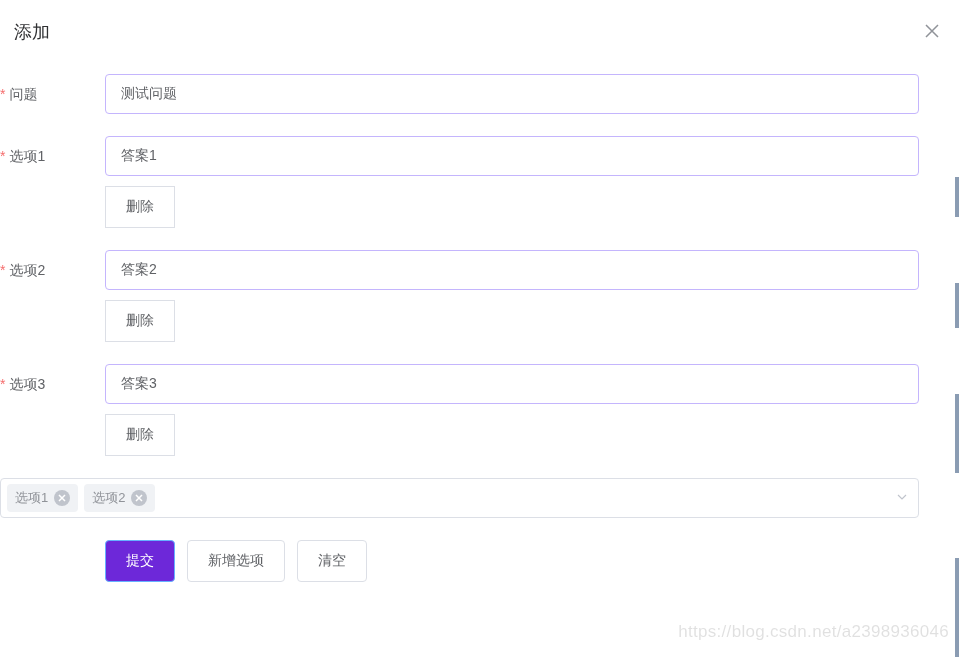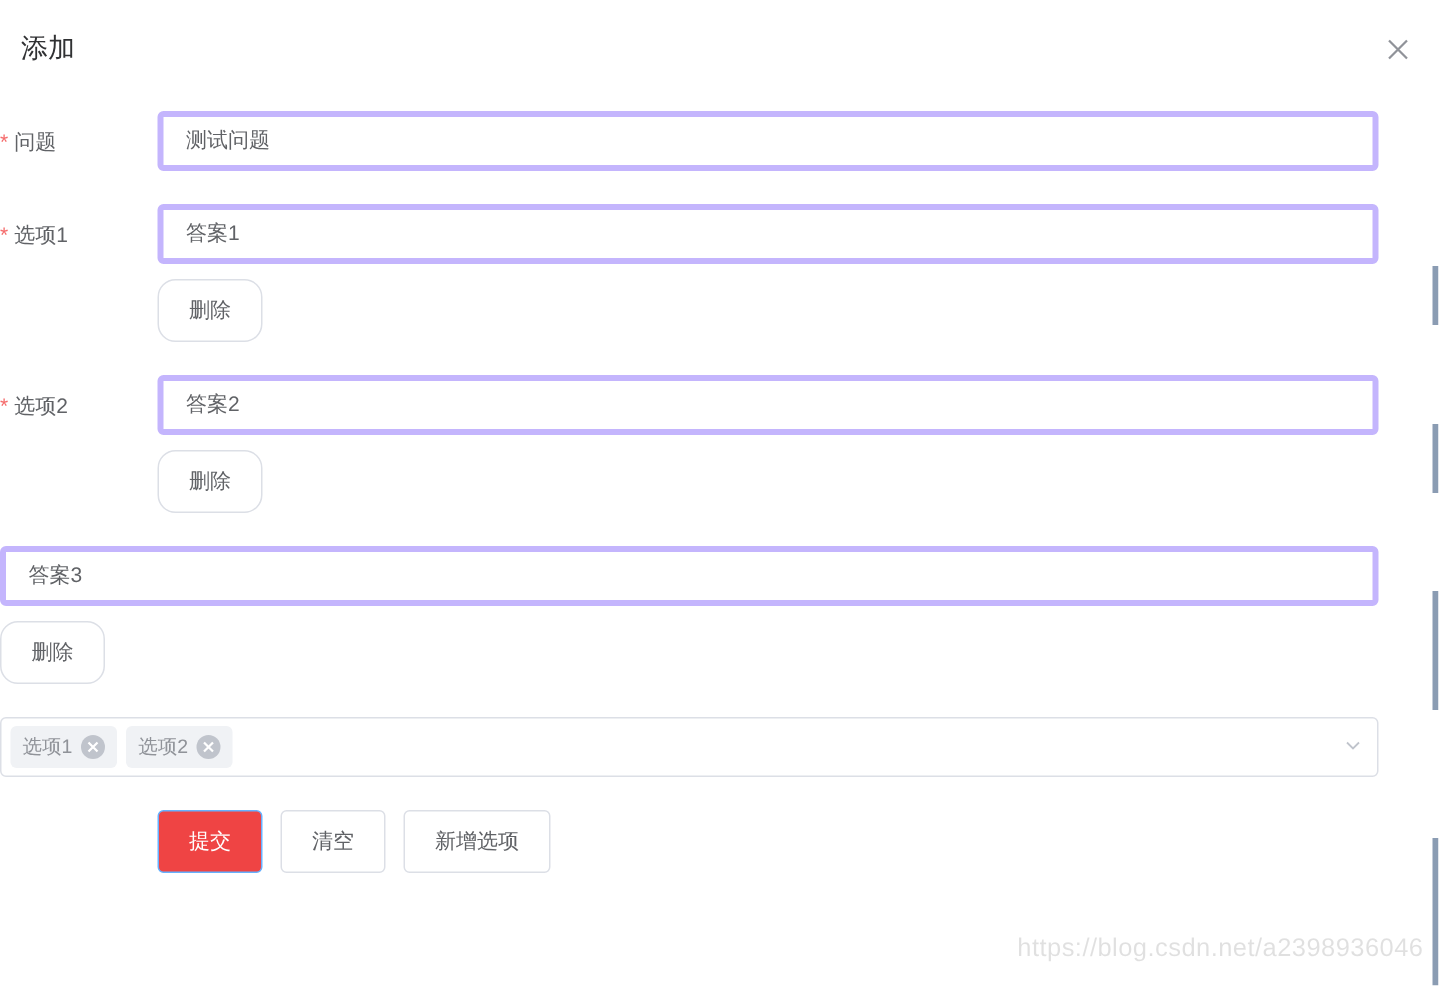--- a/index.html
+++ b/index.html
@@ -15,21 +15,21 @@
       width: 959px;
       height: 657px;
       position: relative;
     }
     .dialog {
       padding: 0;
     }
     .dialog-header {
       display: flex;
       justify-content: space-between;
-      align-items: flex-end;
+      align-items: center;
       padding: 20px 20px 10px 14px;
     }
     .dialog-title {
       font-size: 18px;
       color: #303133;
       font-weight: 400;
     }
     .close-btn {
       cursor: pointer;
       color: #909399;
@@ -60,33 +60,33 @@
       margin-right: 4px;
     }
     .form-content {
       flex: 1;
       padding-right: 20px;
     }
     .input {
       width: 100%;
       height: 40px;
       padding: 0 15px;
-      border: 4px solid #c4b5fd;
+      border: 1px solid #c4b5fd;
       border-radius: 4px;
       font-size: 14px;
       color: #606266;
       outline: none;
       background: #fff;
     }
     .delete-btn {
       margin-top: 10px;
       padding: 11px 20px;
       background: #fff;
       border: 1px solid #dcdfe6;
-      border-radius: 12px;
+      border-radius: 0;
       color: #606266;
       font-size: 14px;
       cursor: pointer;
       display: inline-block;
     }
     .select-wrap {
       width: 100%;
       min-height: 40px;
       border: 1px solid #dcdfe6;
       border-radius: 4px;
@@ -137,21 +137,21 @@
     .btn {
       padding: 11px 20px;
       border-radius: 4px;
       font-size: 14px;
       cursor: pointer;
       border: 1px solid #dcdfe6;
       background: #fff;
       color: #606266;
     }
     .btn-primary {
-      background: #ef4444;
+      background: #6d28d9;
       border-color: #66b1ff;
       color: #fff;
     }
     .watermark {
       position: absolute;
       bottom: 15px;
       right: 10px;
       color: rgba(0,0,0,0.12);
       font-size: 17px;
       letter-spacing: 0.3px;
@@ -198,20 +198,21 @@
 
     <div class="form-row">
       <label class="form-label required">选项2</label>
       <div class="form-content">
         <input class="input" type="text" value="答案2" style="">
         <button class="delete-btn">删除</button>
       </div>
     </div>
 
     <div class="form-row">
+      <label class="form-label required">选项3</label>
       <div class="form-content">
         <input class="input" type="text" value="答案3" style="">
         <button class="delete-btn">删除</button>
       </div>
     </div>
 
     <div class="form-row">
       <div class="form-content">
         <div class="select-wrap">
           <span class="tag">
@@ -236,22 +237,22 @@
               </svg>
           </span>
         </div>
       </div>
     </div>
 
     <div class="form-row">
       <label class="form-label"></label>
       <div class="form-content btn-group">
         <button class="btn btn-primary">提交</button>
+        <button class="btn">新增选项</button>
         <button class="btn">清空</button>
-        <button class="btn">新增选项</button>
       </div>
     </div>
 
   </div>
 </div>
 
 <div class="watermark">https://blog.csdn.net/a2398936046</div>
 <div class="right-edge"></div>
 
 </body></html>

